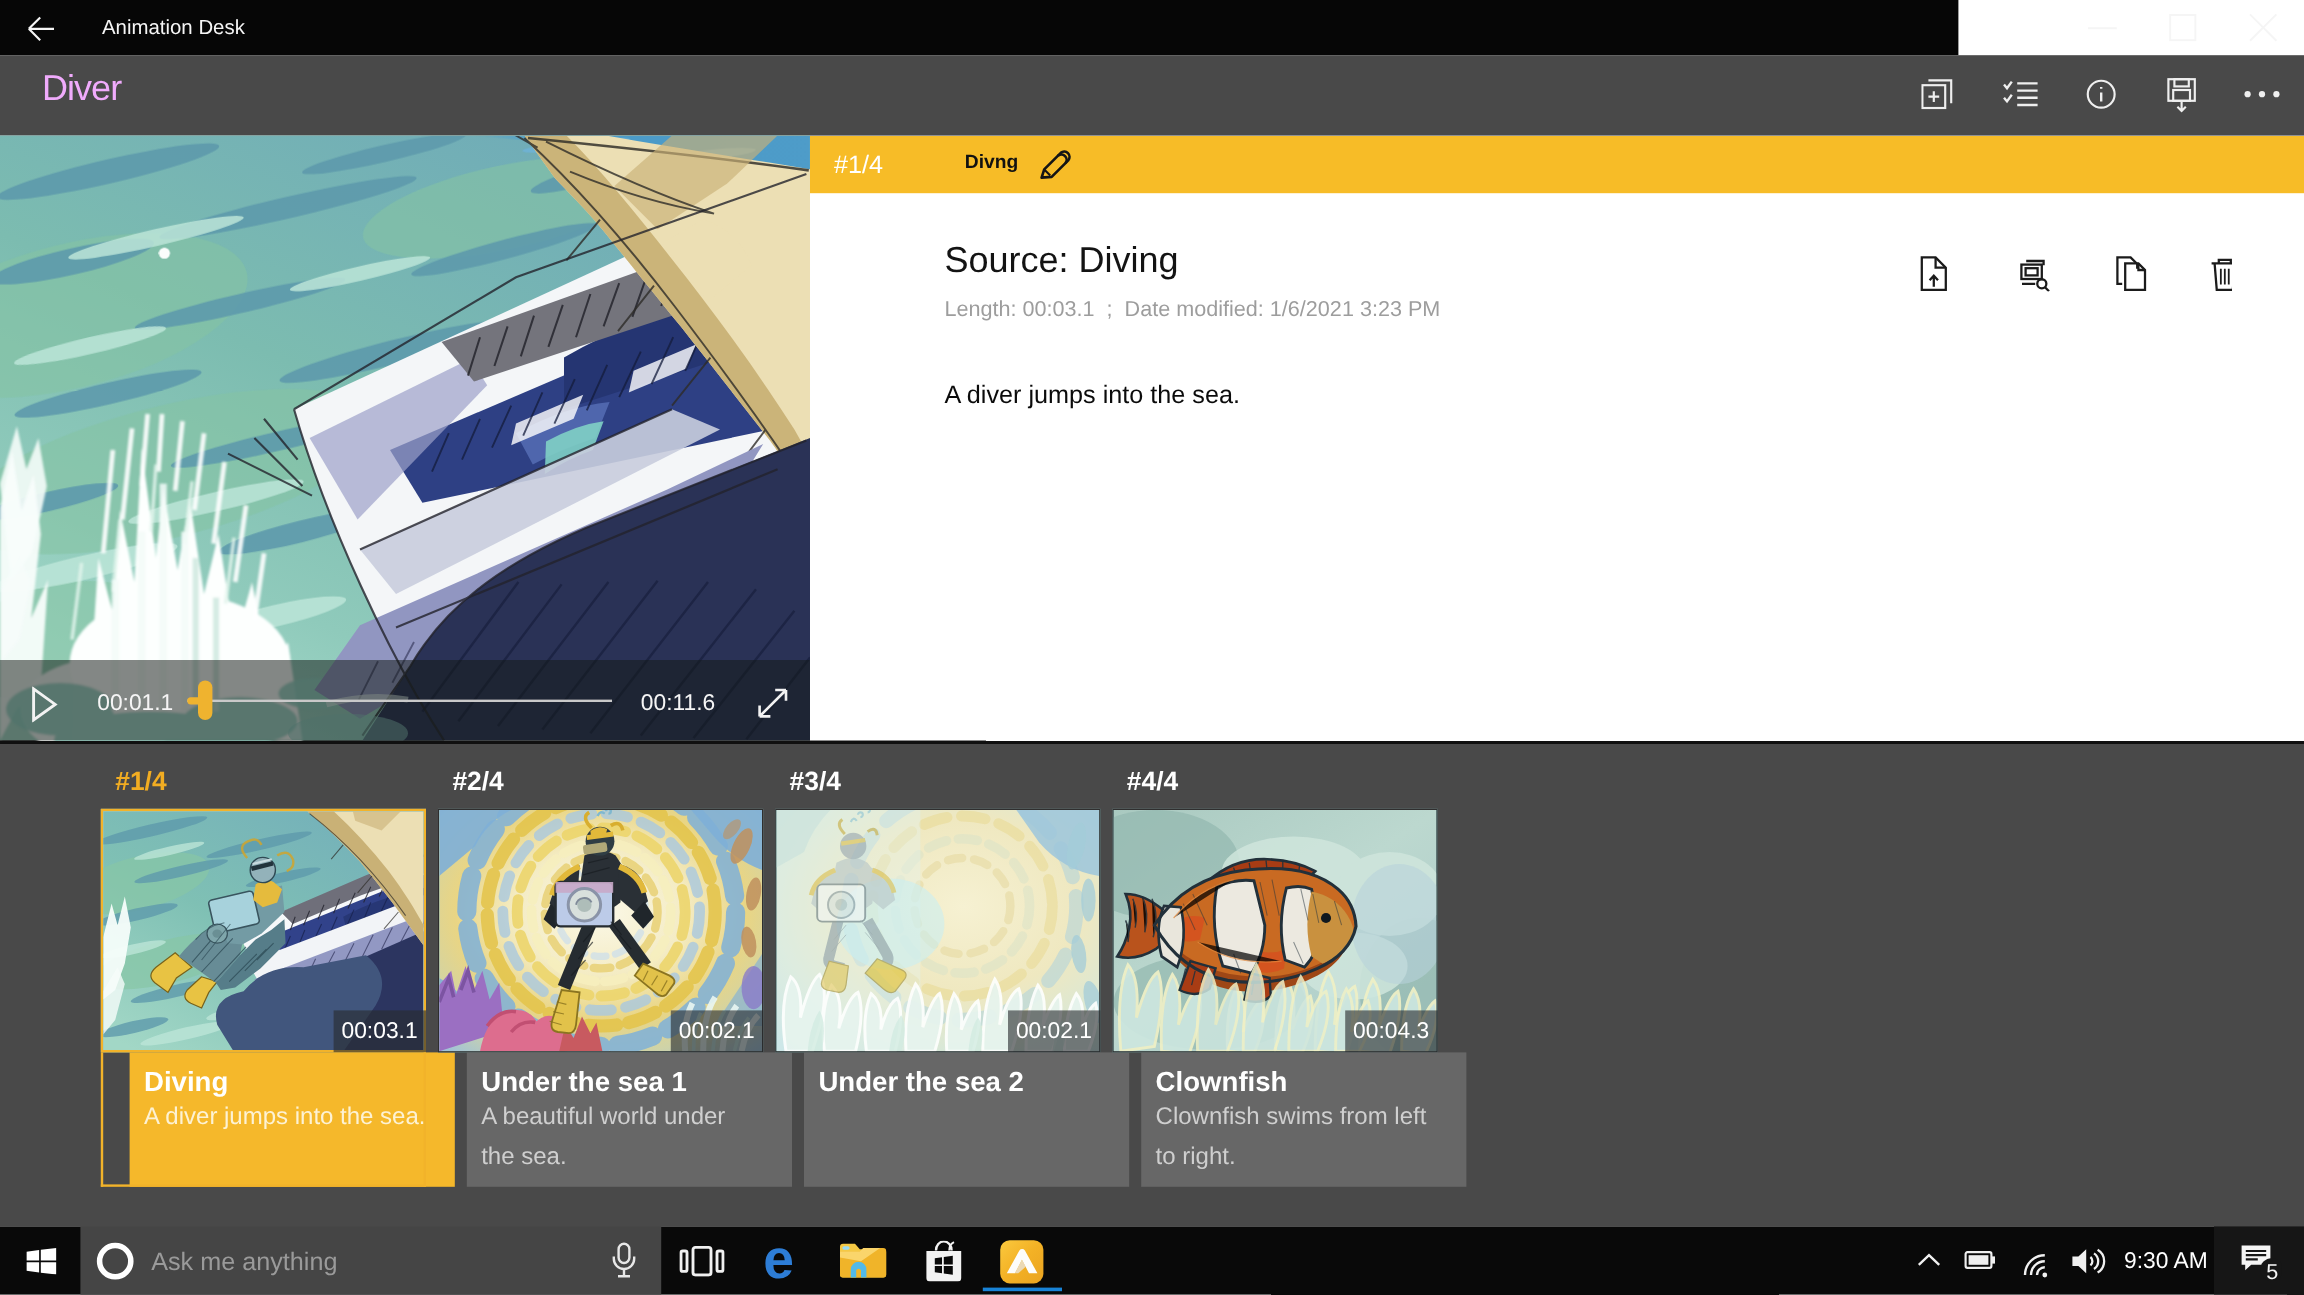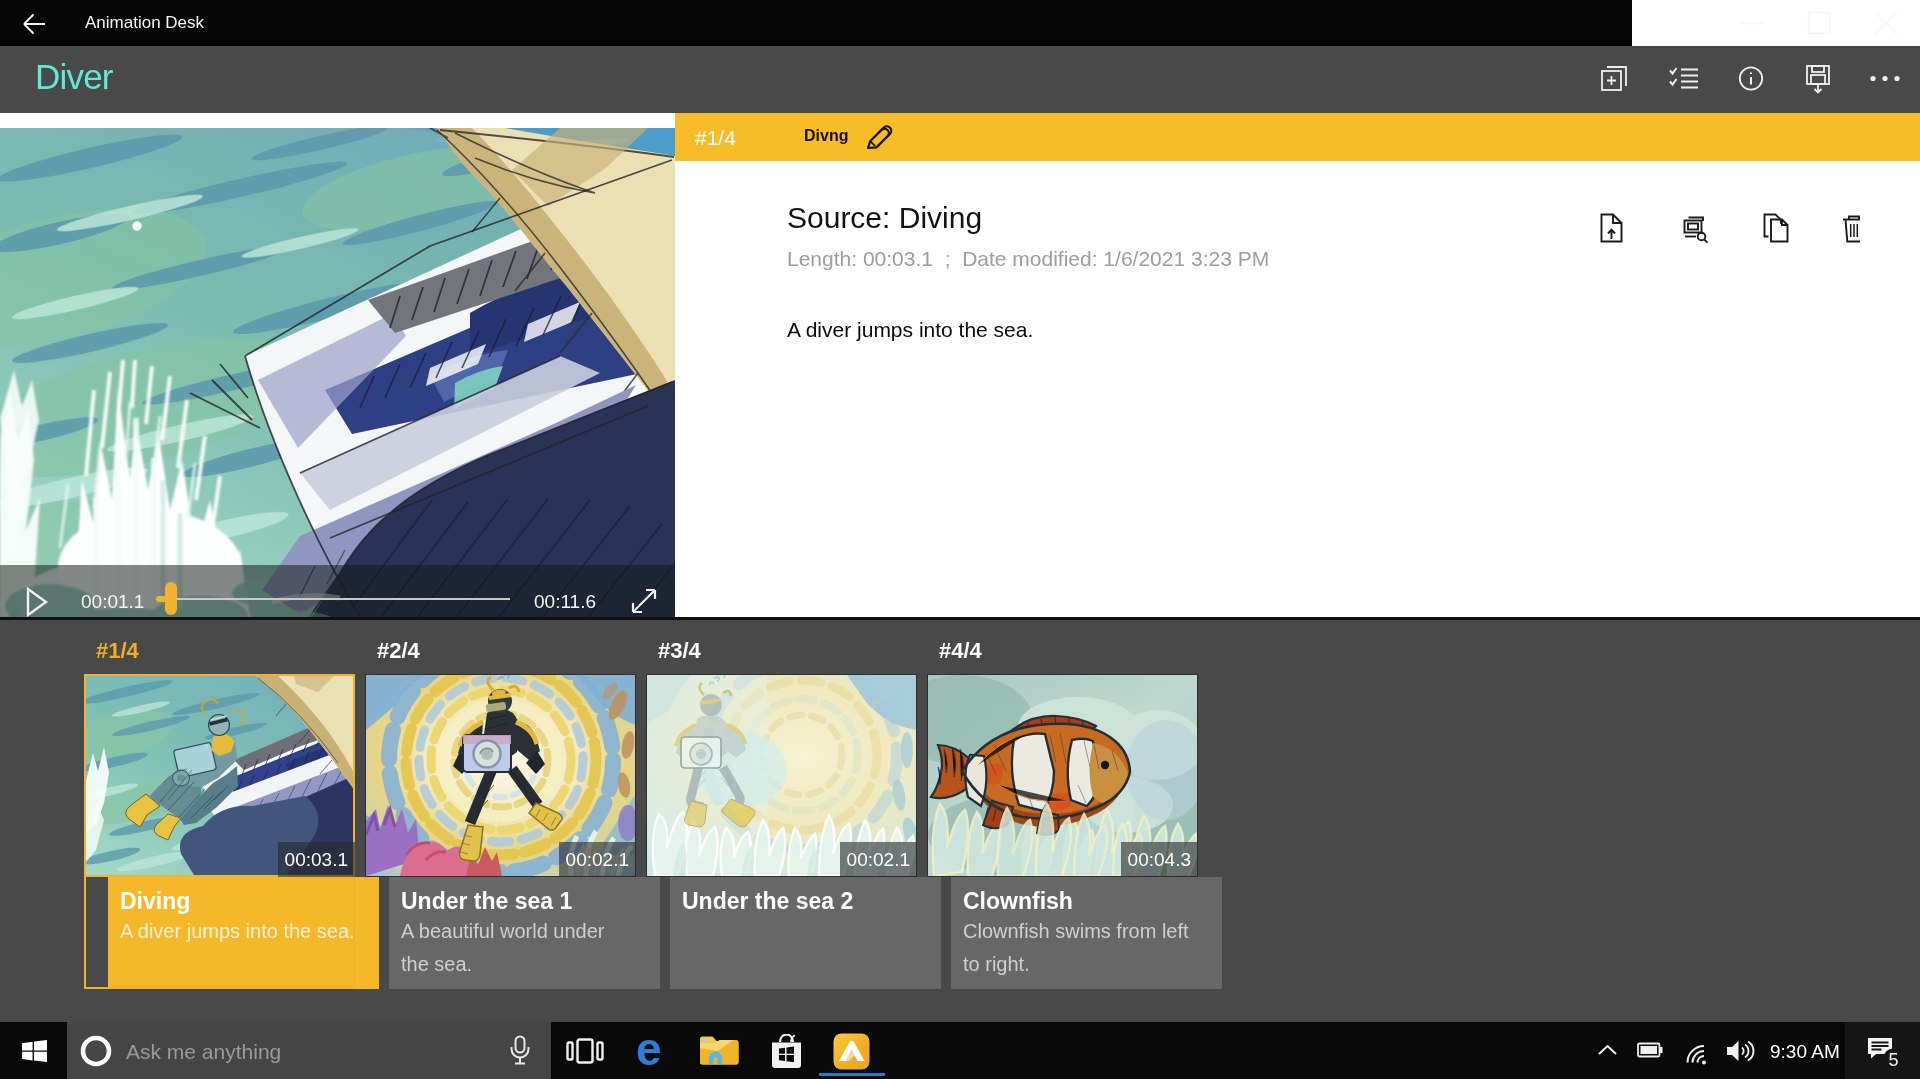--- a/index.html
+++ b/index.html
@@ -6,34 +6,34 @@
   html,body { width:1920px; height:1079px; overflow:hidden; }
   body { font-family:"Liberation Sans", sans-serif; }
   .app { position:relative; width:1920px; height:1079px; background:#fff; }
   .abs { position:absolute; }
 
   
   .titlebar { left:0; top:0; width:1632px; height:46px; background:#060606; color:#f2f2f2; }
   .titlebar .appname { position:absolute; left:85px; top:13px; font-size:17px; color:#f5f5f5; }
   
   .appbar { left:0; top:46px; width:1920px; height:67px; background:#494949; color:#fff; }
-  .appbar .pagetitle { position:absolute; left:35px; top:11px; font-size:35px; font-weight:400; color:#5eead4; letter-spacing:-0.8px; }
+  .appbar .pagetitle { position:absolute; left:35px; top:11px; font-size:30px; font-weight:400; color:#f0abfc; letter-spacing:-0.8px; }
 
   
-  .preview { left:0; top:113px; width:675px; height:504px; background:#79b9b4; overflow:hidden;margin-top:15px; }
+  .preview { left:0; top:113px; width:675px; height:504px; background:#79b9b4; overflow:hidden; }
   .pcontrols { position:absolute; left:0; bottom:0; width:675px; height:67px; background:rgba(20,24,22,0.52); }
   .ptime { position:absolute; top:26px; font-size:19px; color:#f5f5f5; }
 
   
   .rightpanel { left:675px; top:113px; width:1245px; height:504px; background:#fff; }
   .ybar { position:absolute; left:0; top:0; width:1245px; height:48px; background:#f7bc27; }
   .ybar .num { position:absolute; left:20px; top:13px; font-size:21px; color:#fff; }
   .ybar .name { position:absolute; left:113px; top:14px; font-size:16px; font-weight:bold; color:#111;margin-left:16px; }
   .srcTitle { position:absolute; left:112px; top:88px; font-size:30px; color:#131313; }
-  .srcMeta { position:absolute; left:112px; top:134px; font-size:21px; color:#9d9d9d; }
+  .srcMeta { position:absolute; left:112px; top:134px; font-size:18px; color:#9d9d9d; }
   .srcDesc { position:absolute; left:112px; top:205px; font-size:21px; color:#0b0b0b; }
 
   
   .storyboard { left:0; top:617px; width:1920px; height:405px; background:#494949; border-top:3px solid #101010; }
   .card { position:absolute; top:54px; width:271px; height:315px; }
   .clabel { position:absolute; top:-36px; left:12px; font-size:22px; font-weight:bold; color:#fff; }
   .cimg { position:absolute; left:0; top:0; width:271px; height:203px; overflow:hidden; background:#9cc; }
   .cfoot { position:absolute; left:0; top:203px; width:271px; height:112px; background:#676767; padding:10px 4px 0 12px;margin-left:24px; }
   .cfoot .t { font-size:23px; font-weight:bold; color:#fff; line-height:28px; margin-bottom:0; }
   .cfoot .d { font-size:20px; color:#cfcfcf; line-height:33px; }

